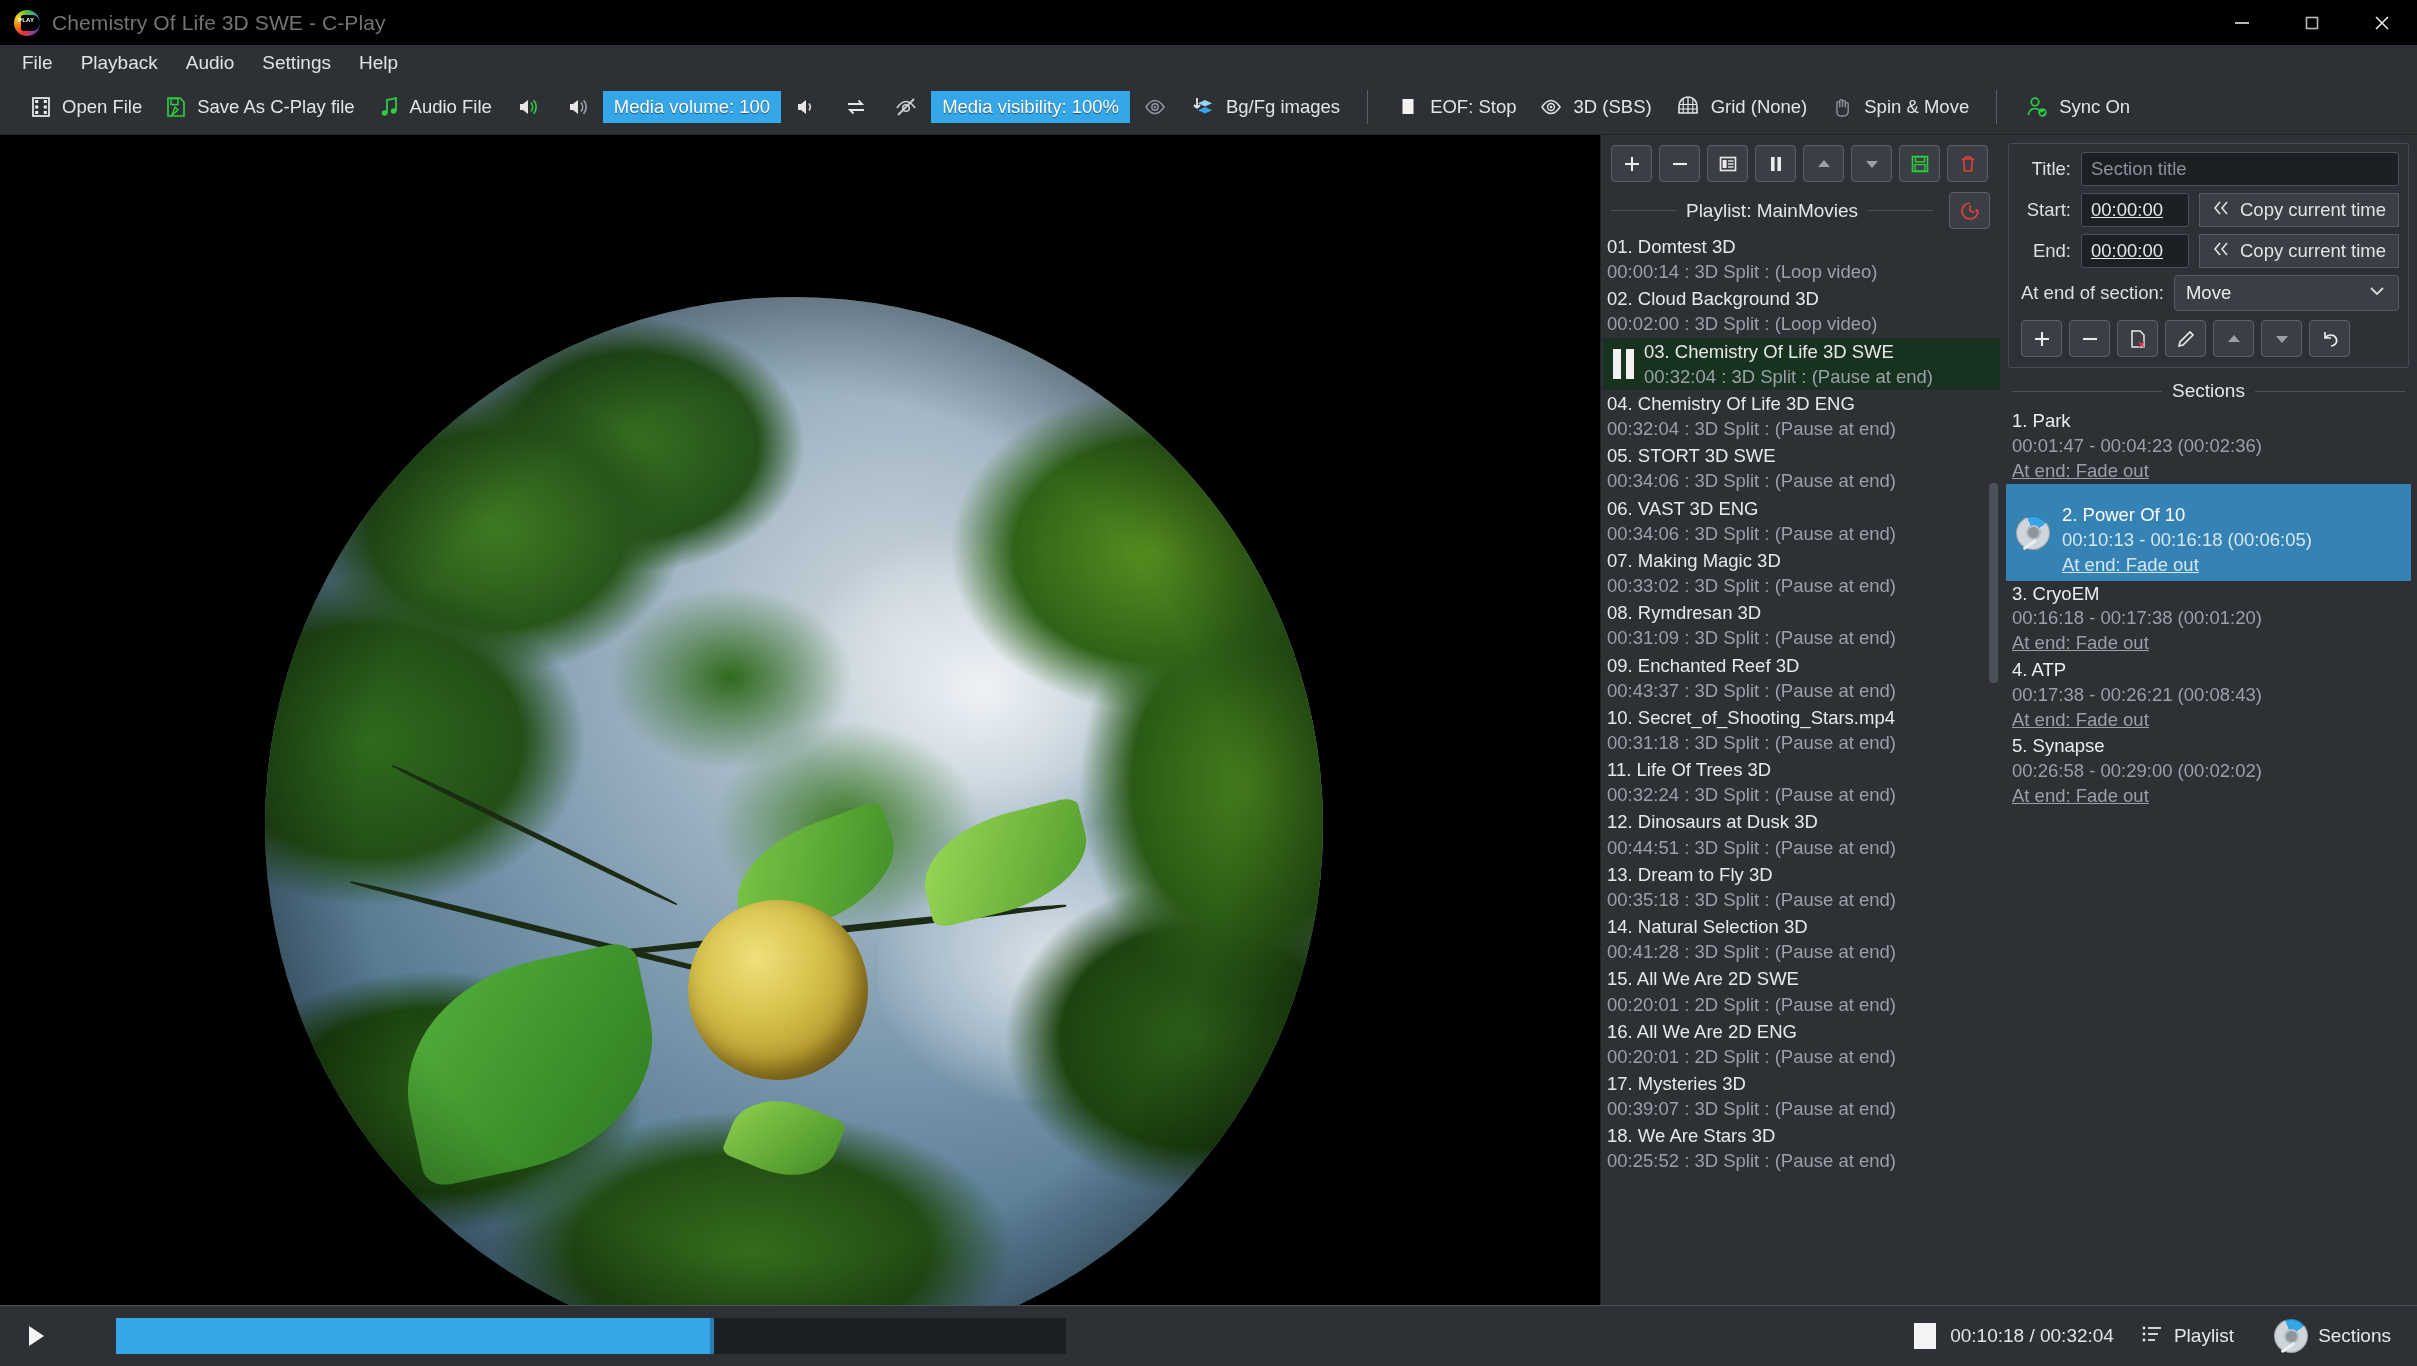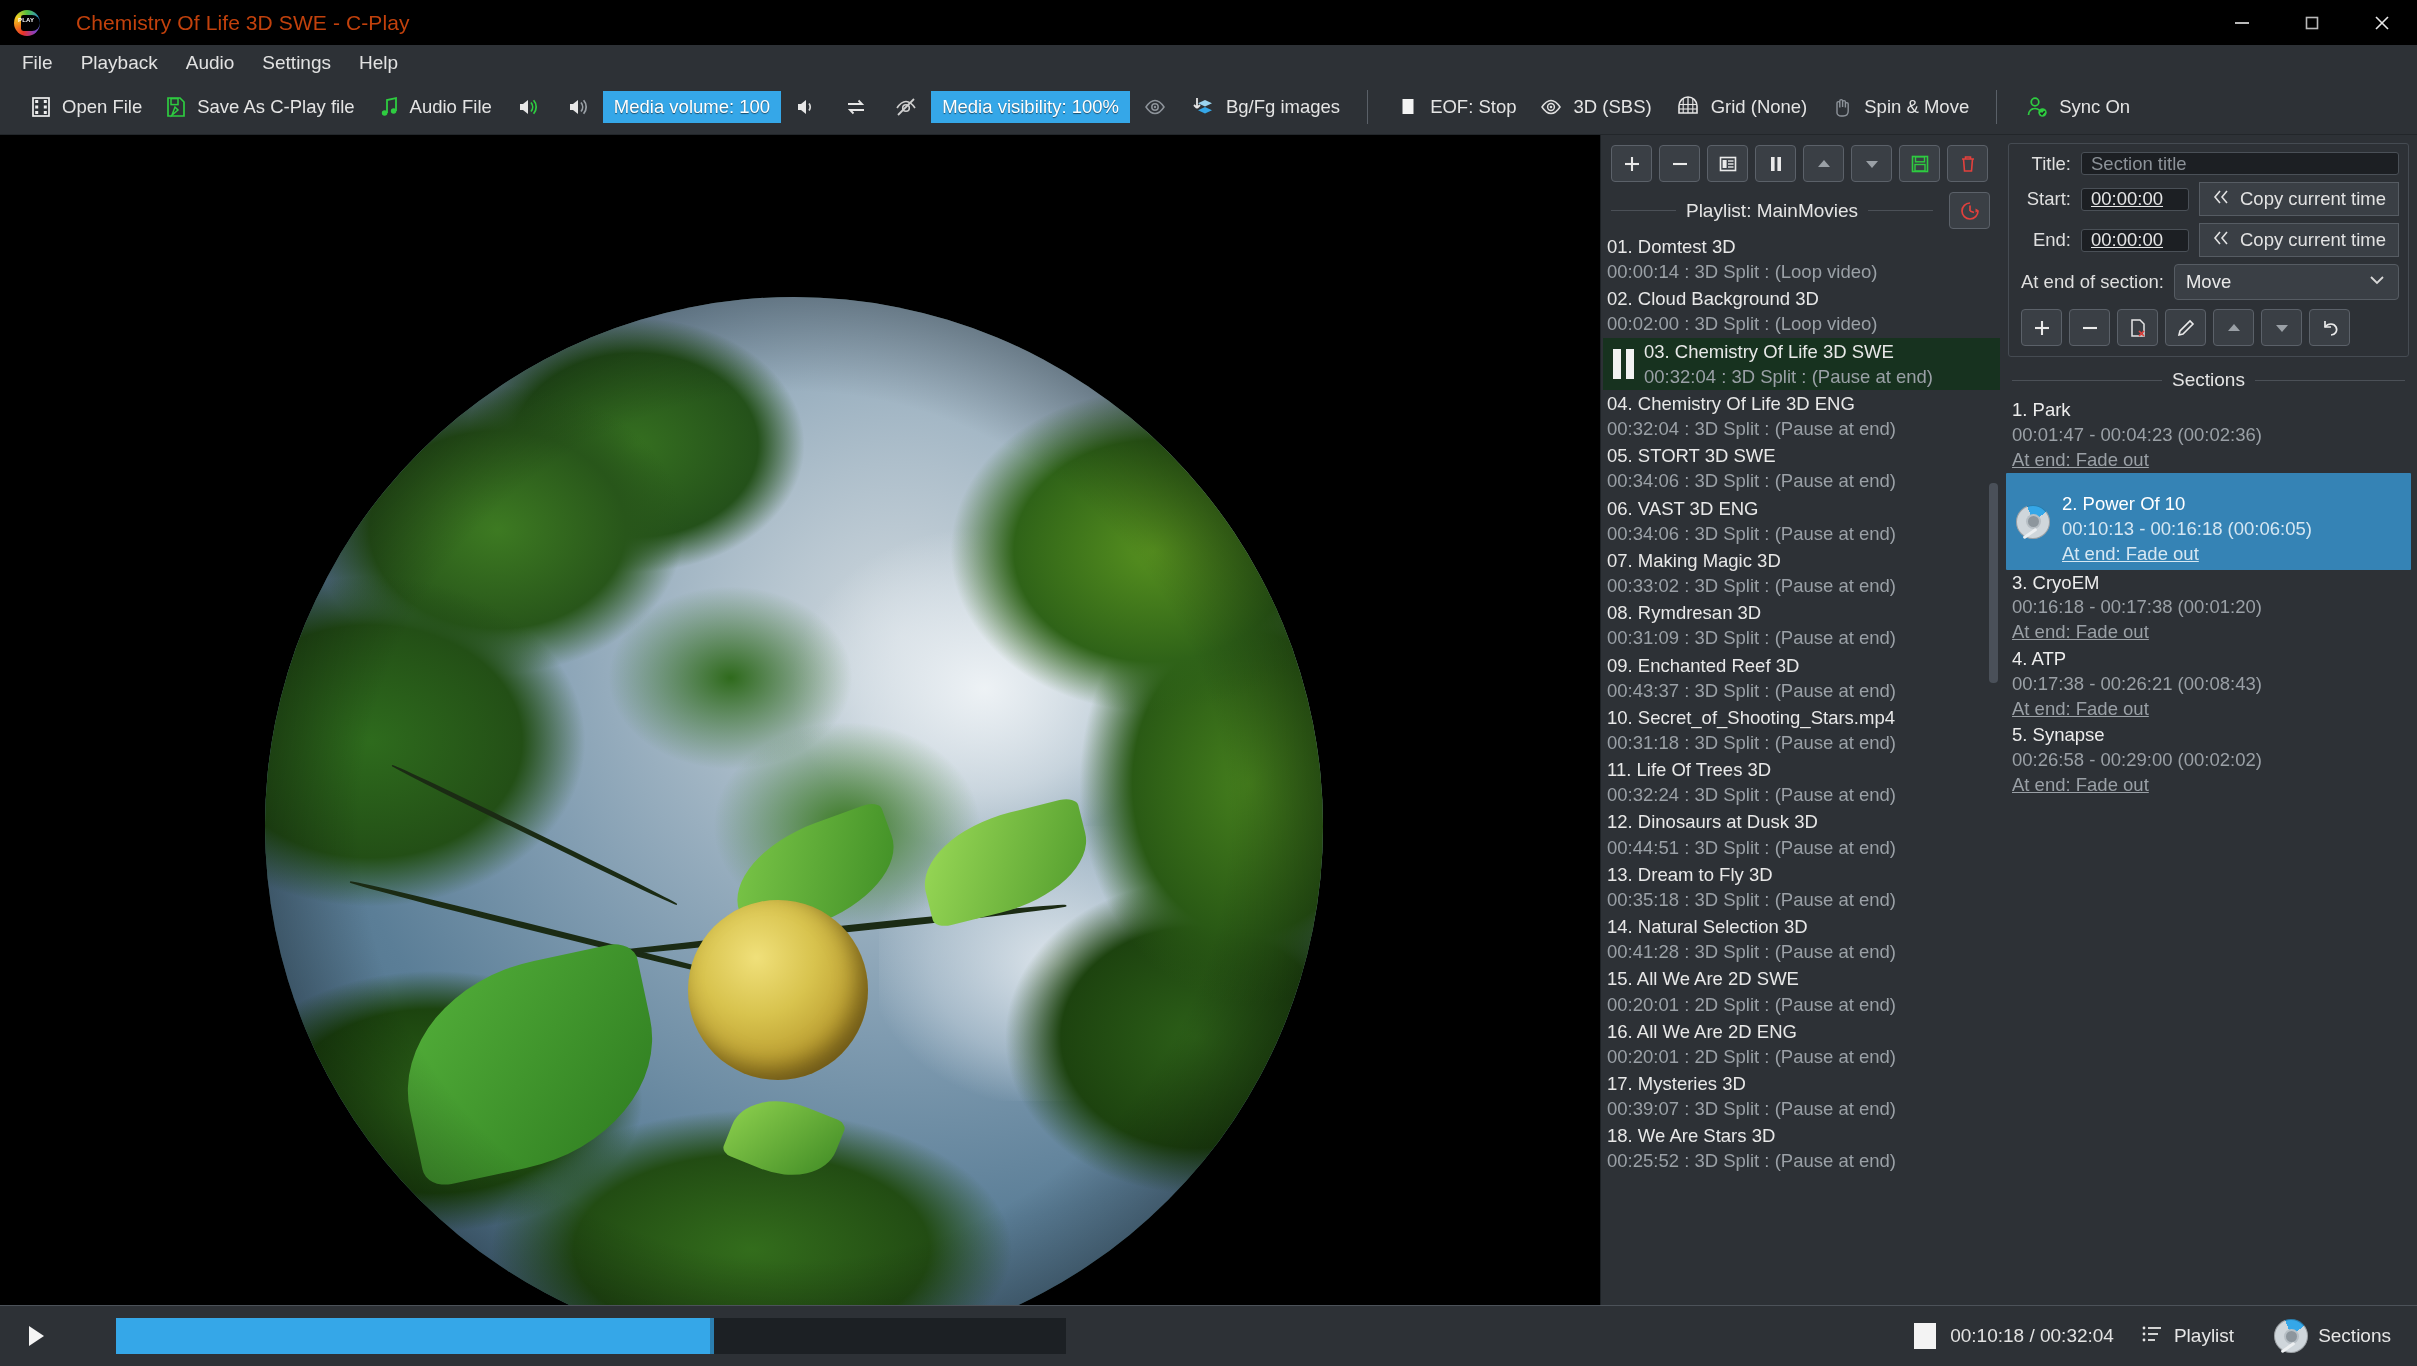--- a/index.html
+++ b/index.html
@@ -38,21 +38,21 @@
     width: 19px; height: 16px;
     background: #000;
     border-radius: 3px 10px 10px 3px;
   }
   .app-logo .play-text {
     position: absolute; left: 4px; top: 7px;
     font-size: 6px; color: #fff; letter-spacing: .2px;
     z-index: 3; font-weight: bold;
   }
   .title-text {
-    color: #c2410c; font-size: 21px; letter-spacing: .1px; margin-left: 24px;
+    color: #737373; font-size: 21px; letter-spacing: .1px;
   }
   .win-buttons { margin-left: auto; display: flex; height: 45px; }
   .win-btn {
     width: 70px; height: 45px;
     display: flex; align-items: center; justify-content: center;
     color: #e9e9e9;
   }
   .win-btn svg { display: block; }
 
   
@@ -244,21 +244,21 @@
   }
   .field-row { display: flex; align-items: center; gap: 10px; }
   .field-label {
     color: #dfdfdf; font-size: 18.5px;
     white-space: nowrap;
   }
   .lbl-w { width: 50px; text-align: right; }
   .txt-input {
     background: #1c1f23; border: 1px solid #4a5057; border-radius: 3px;
     color: #e6e6e6; font-size: 18.5px;
-    padding: 6px 9px; height: 23px;
+    padding: 6px 9px; height: 34px;
     font-family: "Liberation Sans", sans-serif;
   }
   .txt-input::placeholder { color: #8c9298; }
   .title-input { flex: 1; }
   .time-input { width: 108px; text-decoration: underline; }
   .copy-btn {
     flex: 1;
     background: #3a3f45; border: 1px solid #565c63; border-radius: 0;
     color: #e2e2e2; font-size: 18.5px;
     height: 34px;

